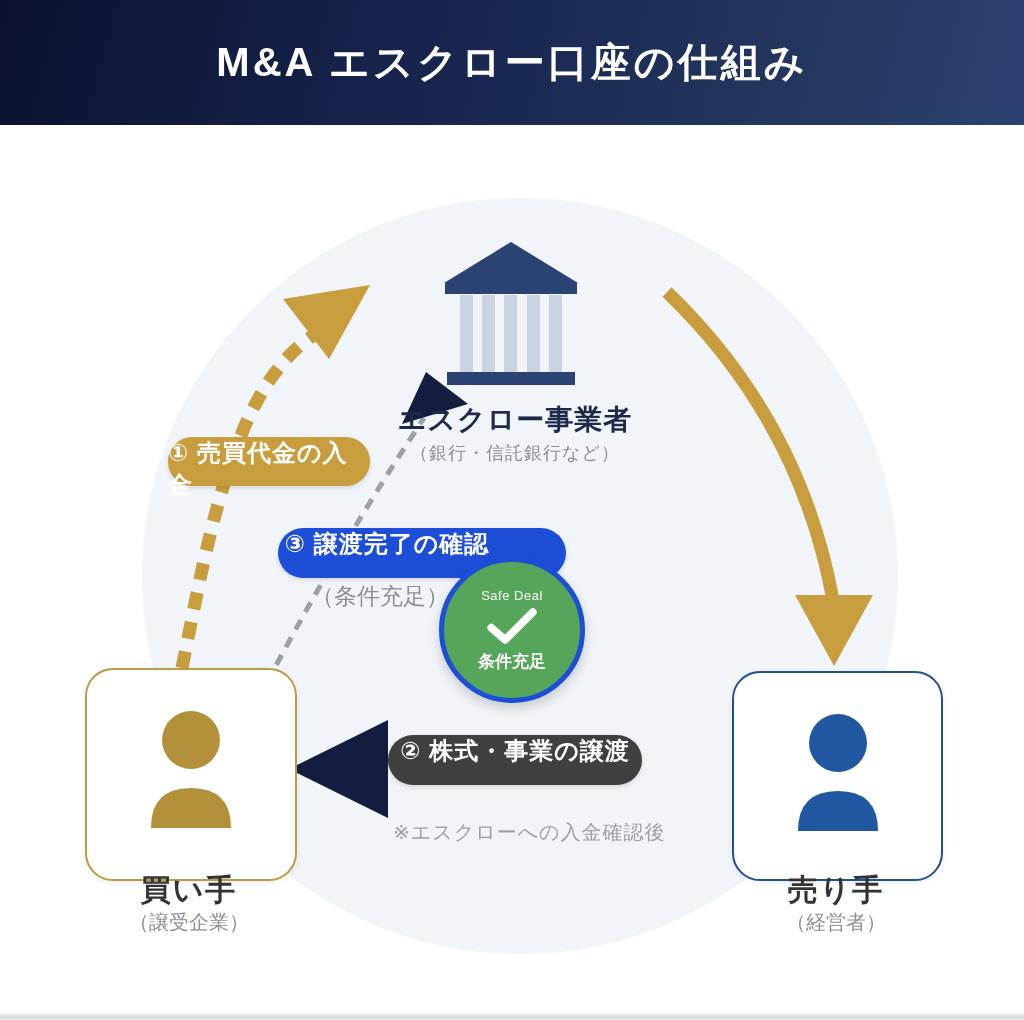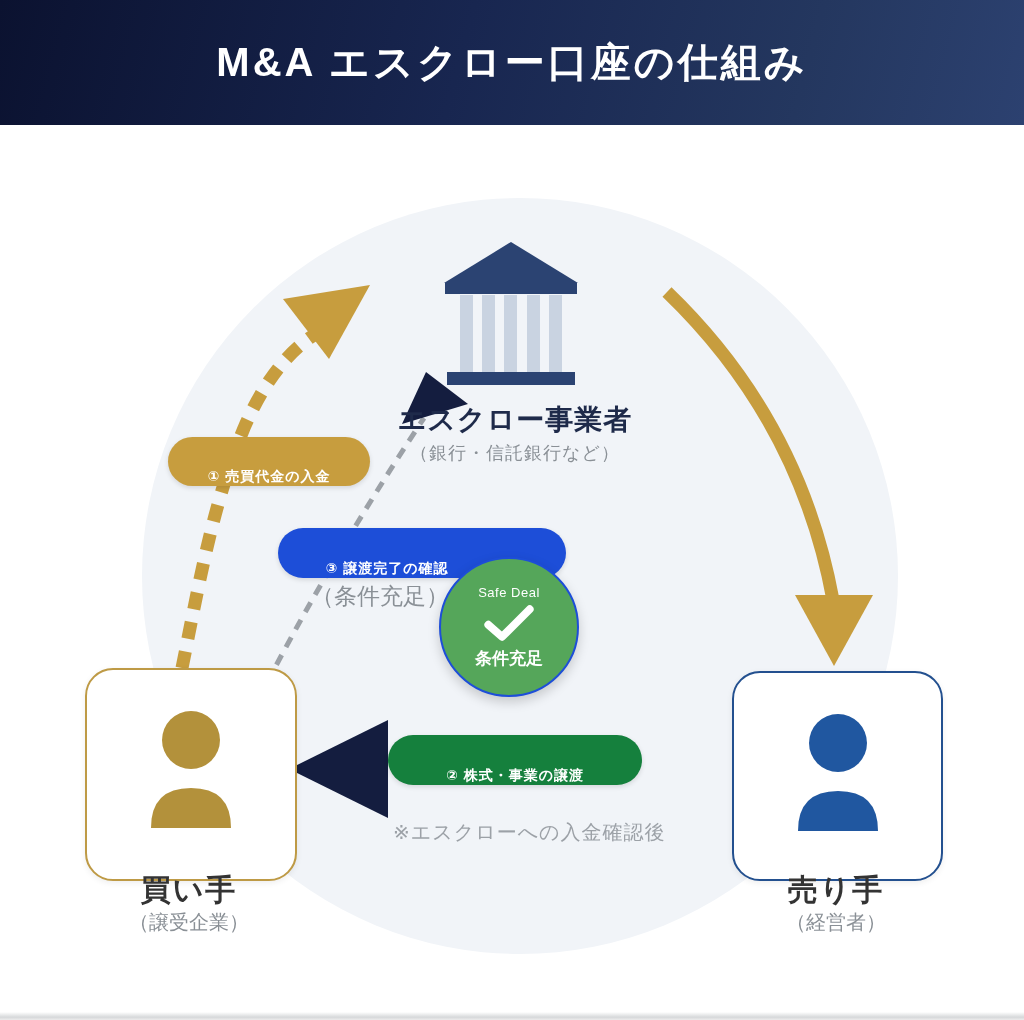--- a/index.html
+++ b/index.html
@@ -28,41 +28,41 @@
   .escrow-name{
     position:absolute;left:315px;top:401px;width:400px;text-align:center;
     color:#1e2a4a;font-size:28px;font-weight:800;z-index:4;letter-spacing:1px;
   }
   .escrow-desc{
     position:absolute;left:315px;top:441px;width:400px;text-align:center;
     color:#8a9096;font-size:18px;z-index:4;letter-spacing:1px;
   }
   
   .pill{
-    position:absolute;border-radius:26px;color:#fff;font-weight:800;font-size:14px;
-    display:flex;align-items:flex-end;justify-content:center;z-index:5;letter-spacing:1px;
+    position:absolute;border-radius:26px;color:#fff;font-weight:800;font-size:24px;
+    display:flex;align-items:flex-start;justify-content:center;z-index:5;letter-spacing:1px;
     box-shadow:0 2px 5px rgba(0,0,0,0.12);
   }
   .pill-1{left:168px;top:437px;width:202px;height:49px;background:#c79d3e;}
   .pill-4{left:680px;top:437px;width:207px;height:50px;background:#c79d3e;}
   .pill-3{left:278px;top:528px;width:288px;height:50px;background:#1d4ed8;padding-right:0;}
   .pill-3 span{margin-right:70px;}
-  .pill-2{left:388px;top:735px;width:254px;height:50px;background:#15803d;}
+  .pill-2{left:388px;top:735px;width:254px;height:50px;background:#404040;}
   .note-3{
     position:absolute;left:300px;top:581px;width:160px;text-align:center;
     color:#8a9096;font-size:23px;z-index:5;
   }
   .note-2{
     position:absolute;left:393px;top:819px;width:300px;
     color:#9ca1a7;font-size:20px;z-index:5;letter-spacing:1px;
   }
   
   .safe-deal{
     position:absolute;left:439px;top:557px;width:136px;height:136px;border-radius:50%;
-    background:#55a65a;border:2px solid #1d4ed8;z-index:6;
+    background:#55a65a;border:5px solid #1d4ed8;z-index:6;
     box-shadow:0 5px 12px rgba(0,0,0,0.18);
     display:flex;flex-direction:column;align-items:center;justify-content:center;
   }
   .safe-deal .sd-top{color:#fff;font-size:13px;letter-spacing:0.5px;margin-bottom:4px;}
   .safe-deal .sd-bottom{color:#fff;font-size:17px;font-weight:800;margin-top:5px;}
   
   .card{
     position:absolute;background:#ffffff;border-radius:28px;z-index:5;
     box-shadow:0 2px 6px rgba(0,0,0,0.07);
   }

